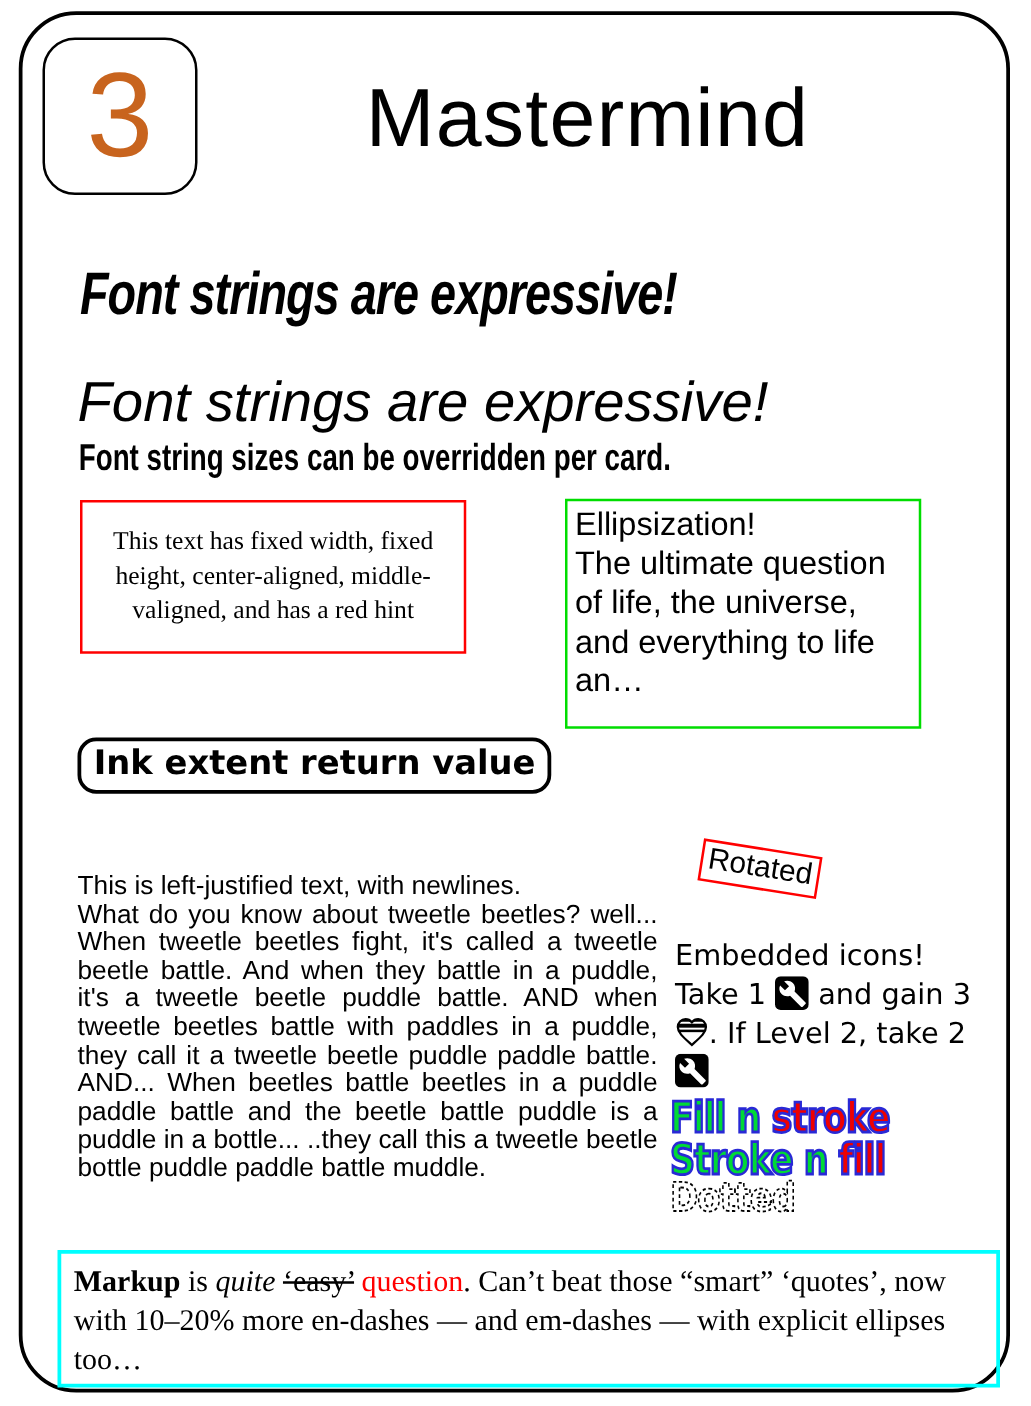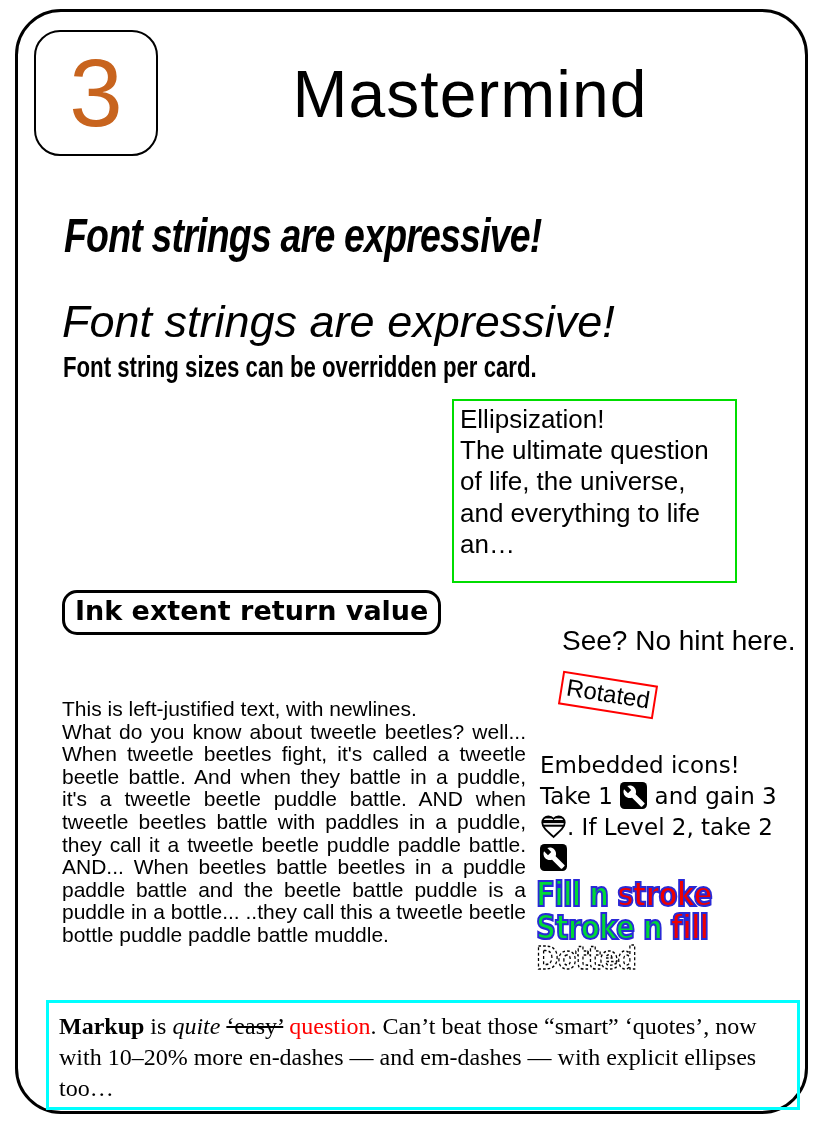--- a/index.html
+++ b/index.html
@@ -101,28 +101,30 @@
   </div>
 
   <div class="abs card-title">Mastermind</div>
 
   <div class="abs h-condensed-italic">Font strings are expressive!</div>
 
   <div class="abs h-italic">Font strings are expressive!</div>
 
   <div class="abs h-condensed-sub">Font string sizes can be overridden per card.</div>
 
+  <div class="abs red-hint-box">
+    <span>This text has fixed width, fixed height, center-aligned, middle-valigned, and has a red hint</span>
+  </div>
 
   <div class="abs green-box">Ellipsization!
 The ultimate question of life, the universe, and everything to life an…</div>
 
   <div class="abs ink-box">Ink extent return value</div>
 
 
-  <div class="abs no-hint">See? No hint here.</div>
 
   <div class="abs rotated-box">Rotated</div>
 
   <div class="abs beetle-par">This is left-justified text, with newlines.
 What do you know about tweetle beetles? well... When tweetle beetles fight, it's called a tweetle beetle battle. And when they battle in a puddle, it's a tweetle beetle puddle battle. AND when tweetle beetles battle with paddles in a puddle, they call it a tweetle beetle puddle paddle battle. AND... When beetles battle beetles in a puddle paddle battle and the beetle battle puddle is a puddle in a bottle... ..they call this a tweetle beetle bottle puddle paddle battle muddle.</div>
 
   <div class="abs embedded">
     <span>Embedded icons! Take 1 </span><span><svg viewBox="0 0 24 24">
           <rect width="24" height="24" rx="4" fill="#000"></rect>
           <path d="M21.7 18.6l-7.8-7.8c.8-2 .4-4.4-1.2-6C11 3.1 8.5 2.7 6.5 3.6L10 7.1 7.1 10 3.6 6.5c-1 2-.5 4.5 1.1 6.2 1.6 1.6 4 2 6 1.2l7.8 7.8c.3.3.9.3 1.2 0l1.9-1.9c.4-.3.4-.9.1-1.2z" fill="#fff"></path>

